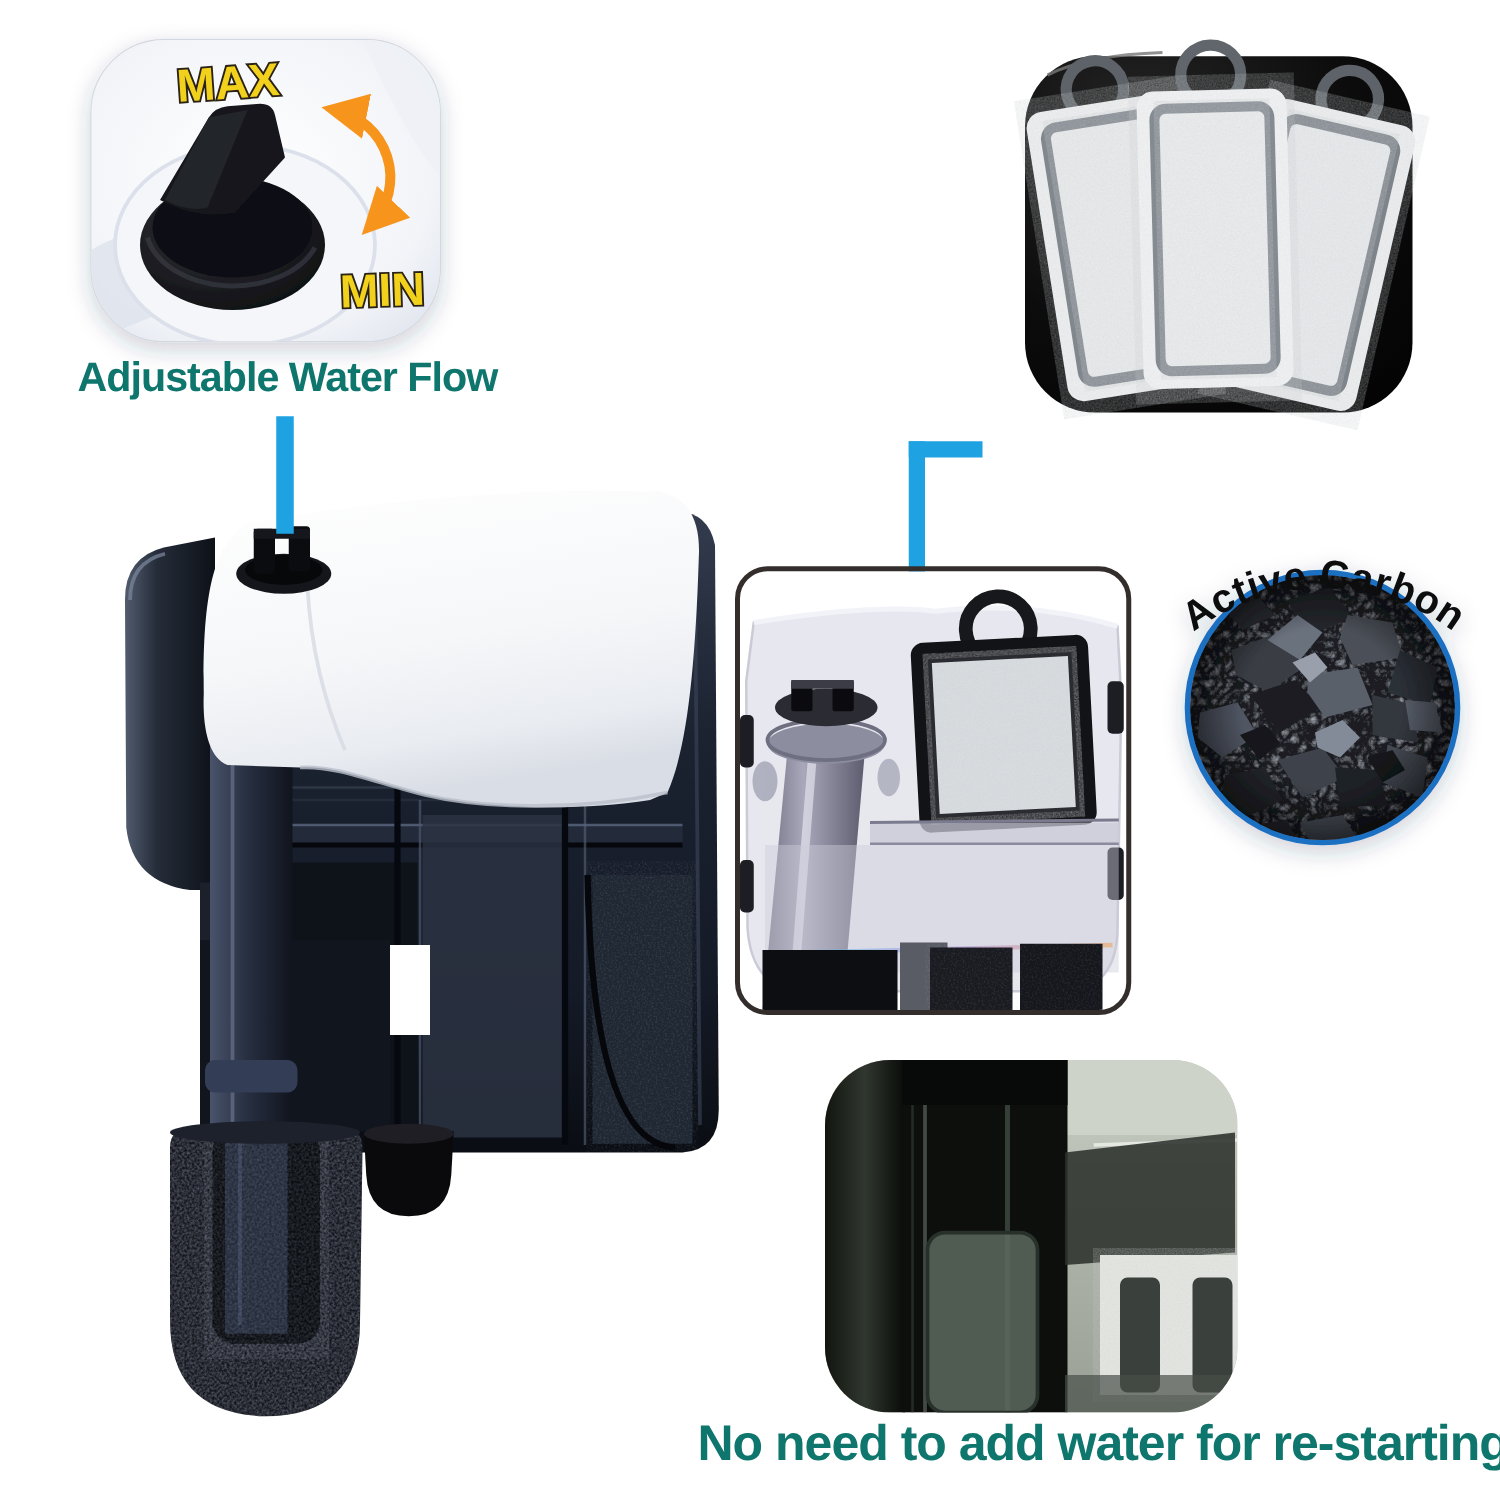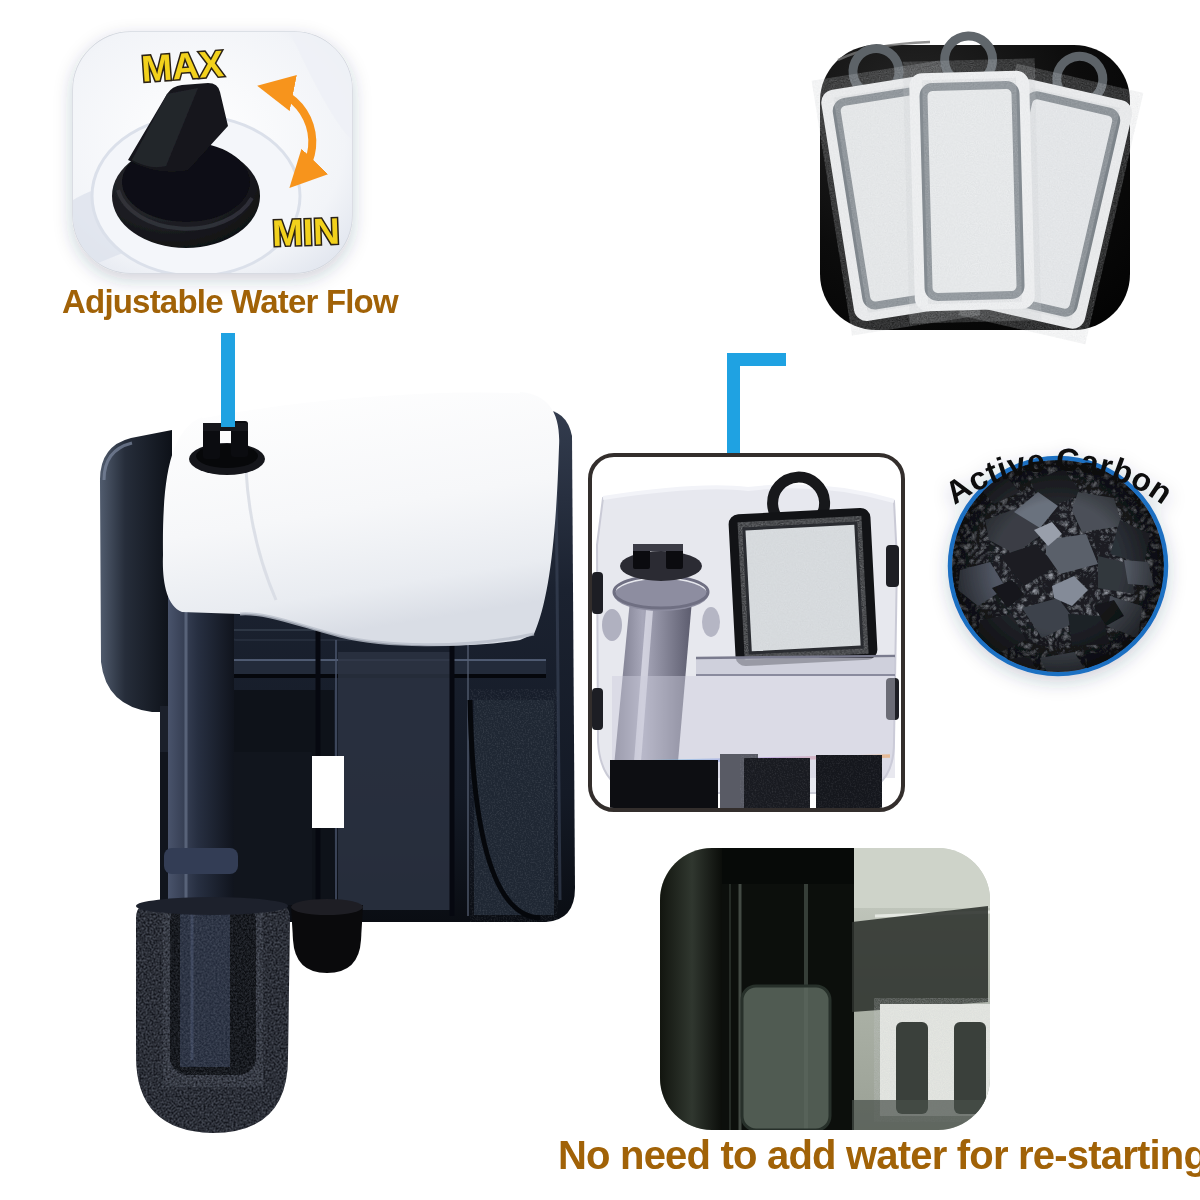--- a/index.html
+++ b/index.html
@@ -1,19 +1,19 @@
 <!DOCTYPE html>
 <html><head>
 <meta charset="utf-8">
 <style>
   html,body{margin:0;padding:0;background:#ffffff;}
   .canvas{position:relative;width:1200px;height:1200px;background:#ffffff;overflow:hidden;
           font-family:"Liberation Sans", sans-serif;}
   .stage{position:absolute;left:0;top:0;}
-  .caption{position:absolute;font-weight:bold;color:#a16207;white-space:nowrap;line-height:1.05;}
+  .caption{position:absolute;font-weight:bold;color:#0f766e;white-space:nowrap;line-height:1.05;}
   #cap-flow{left:62px;top:285px;font-size:33px;letter-spacing:-0.8px;}
   #cap-cart{left:785px;top:339px;font-size:31px;letter-spacing:-0.8px;}
   #cap-restart{left:558px;top:1134px;font-size:40px;letter-spacing:-0.8px;}
   svg text{font-family:"Liberation Sans", sans-serif;}
 </style>
 </head>
 <body>
 
 <div class="canvas">
 

